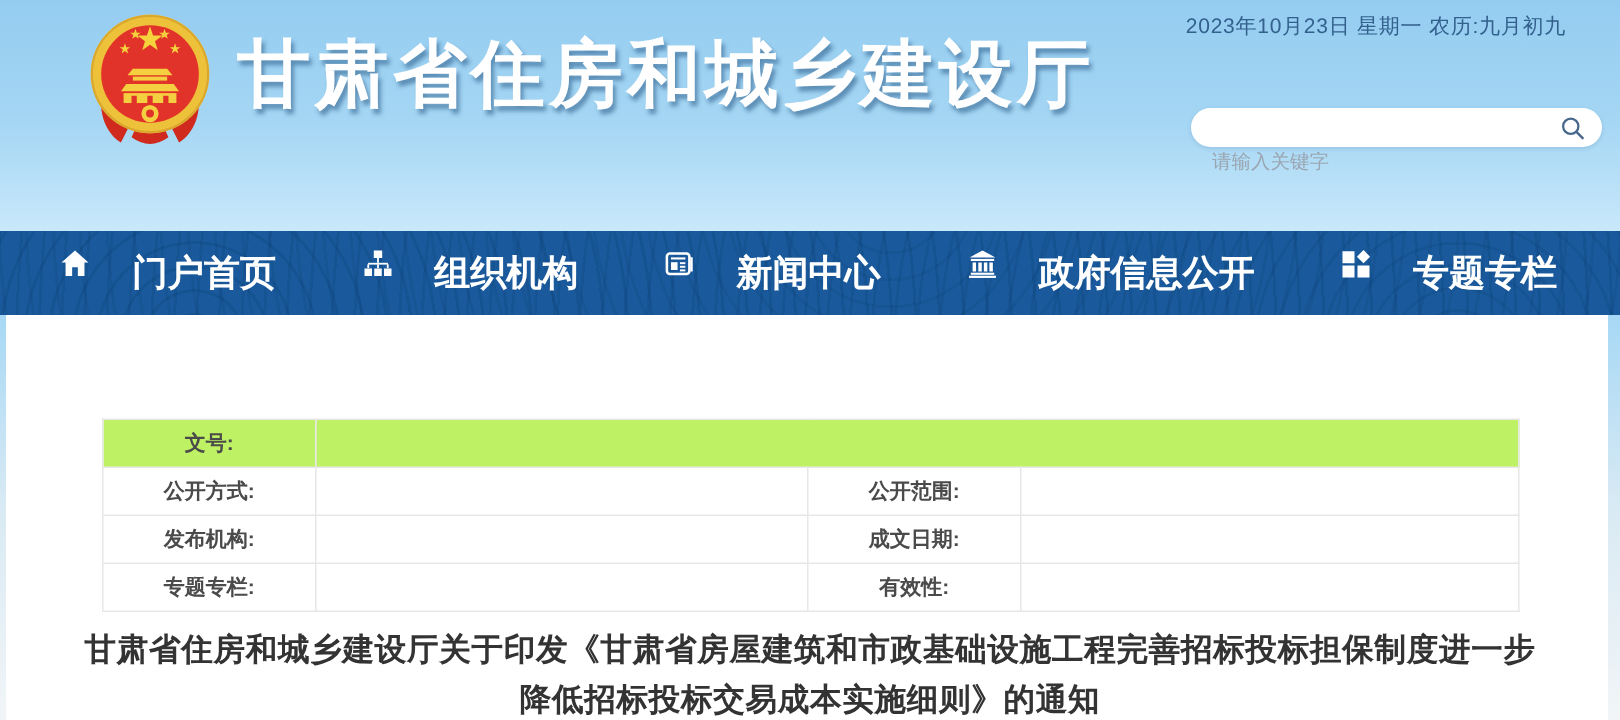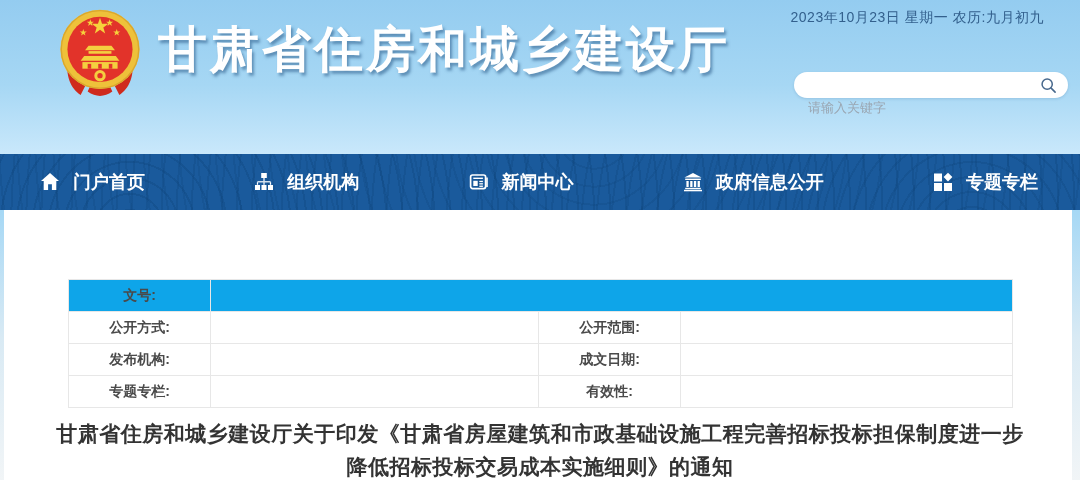--- a/index.html
+++ b/index.html
@@ -24,34 +24,34 @@
   .search-box input::placeholder { color:#9aa6b2; }
   .search-icon { width:17px; height:17px; flex:none; cursor:pointer; }
 
   
   .main-nav { height:56px; background-color:#1a5a9c; position:relative;
     background-image:
       repeating-radial-gradient(circle at 12% 130%, rgba(12,66,120,0.30) 0 2px, rgba(0,0,0,0) 2px 16px),
       repeating-radial-gradient(circle at 55% -40%, rgba(12,66,120,0.22) 0 2px, rgba(0,0,0,0) 2px 18px),
       repeating-radial-gradient(circle at 90% 150%, rgba(12,66,120,0.26) 0 2px, rgba(0,0,0,0) 2px 15px);
     display:flex; align-items:center; justify-content:space-between; padding:0 42px 0 40px; }
-  .nav-item { display:flex; align-items:center; gap:13px; color:#fff; font-size:18px; font-weight:bold;
+  .nav-item { display:flex; gap:28px; color:#fff; font-size:24px; font-weight:bold;
     cursor:pointer; white-space:nowrap; }
   .nav-item svg { width:20px; height:20px; flex:none; }
 
   
   .content { position:relative; height:286px;
     background:linear-gradient(180deg,#a6d8f5 0%, #d9eaf4 45%, #f4f6f7 100%); }
   .content-inner { position:absolute; top:0; bottom:0; left:4px; right:8px; background:#fff; }
 
   table.doc-meta { position:absolute; left:68px; top:69px; border-collapse:collapse; table-layout:fixed;
     width:944px; background:#fff; }
   table.doc-meta td { border:1px solid #e7e7e7; height:32px; font-size:14px; padding:0 8px; color:#333; }
   table.doc-meta td.lbl { font-weight:bold; color:#4a4a4a; text-align:center; padding:0; }
-  table.doc-meta tr.first td { background:#0ea5e9; }
+  table.doc-meta tr.first td { background:#bef264; }
 
   .doc-title { position:absolute; top:207px; left:0; right:0; padding:0 50px; text-align:center;
     font-size:21px; font-weight:bold; color:#333; line-height:33px; letter-spacing:0.5px; }
 
   .bottom-rule { position:absolute; bottom:0; left:0; right:0; height:3px; background:#2e74b8; }
 </style>
 </head>
 <body>
 
 <div class="page">

